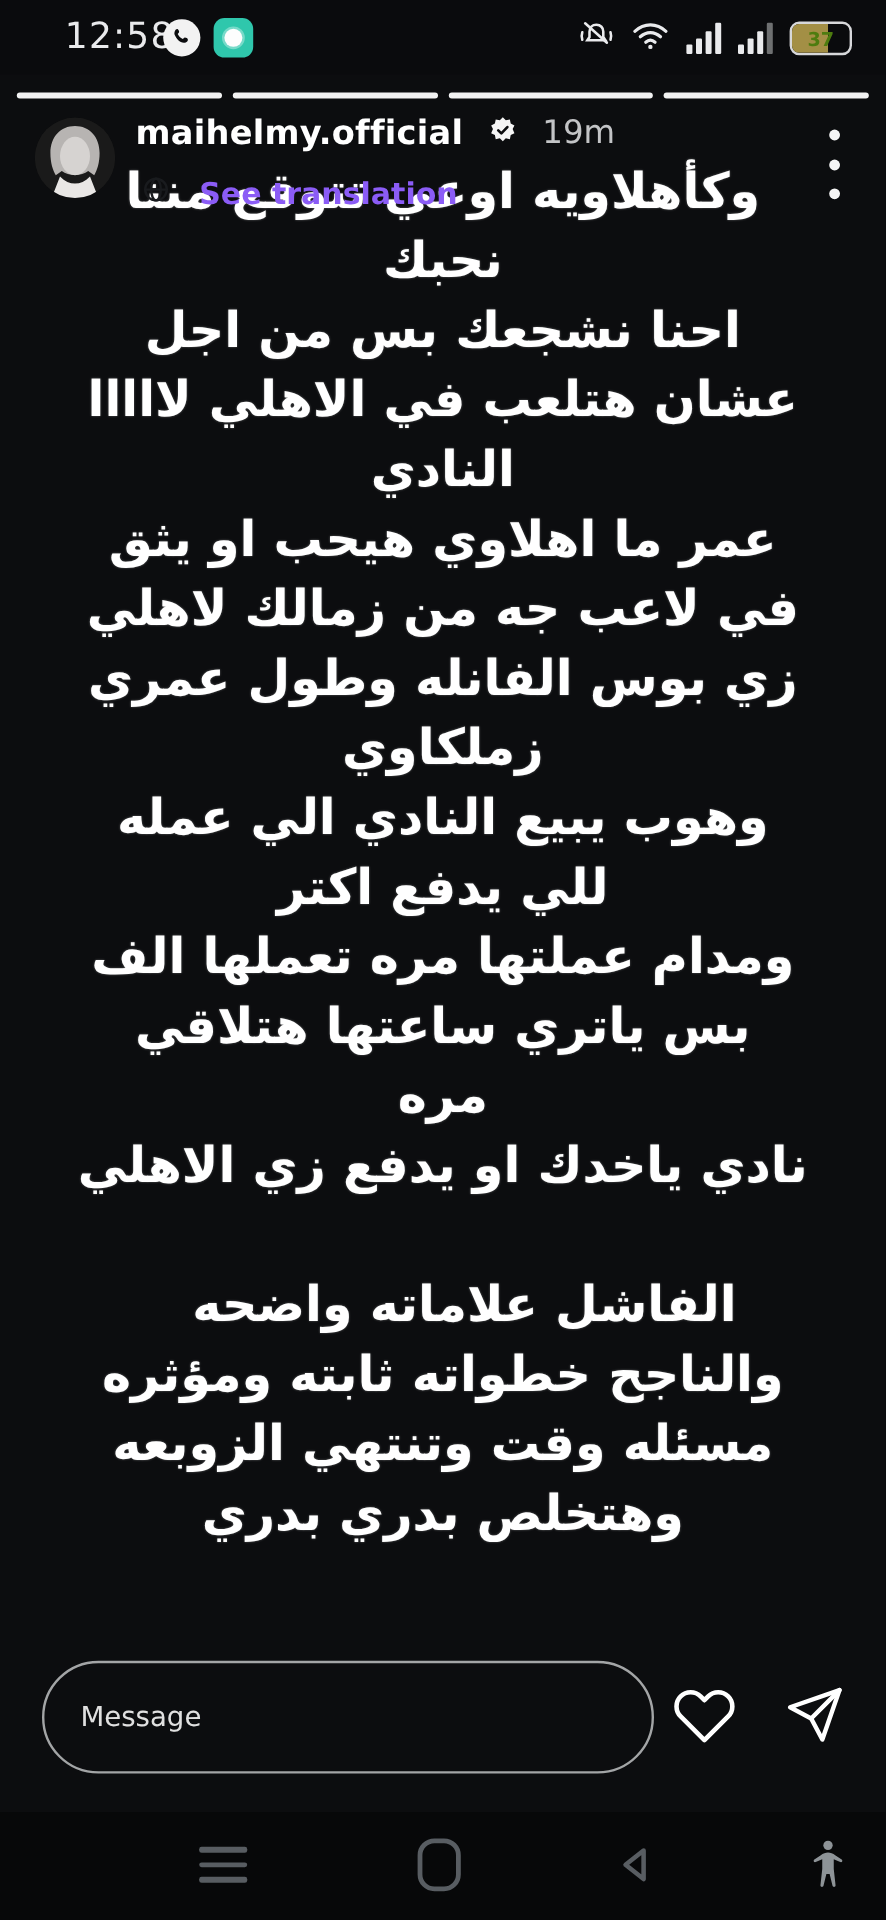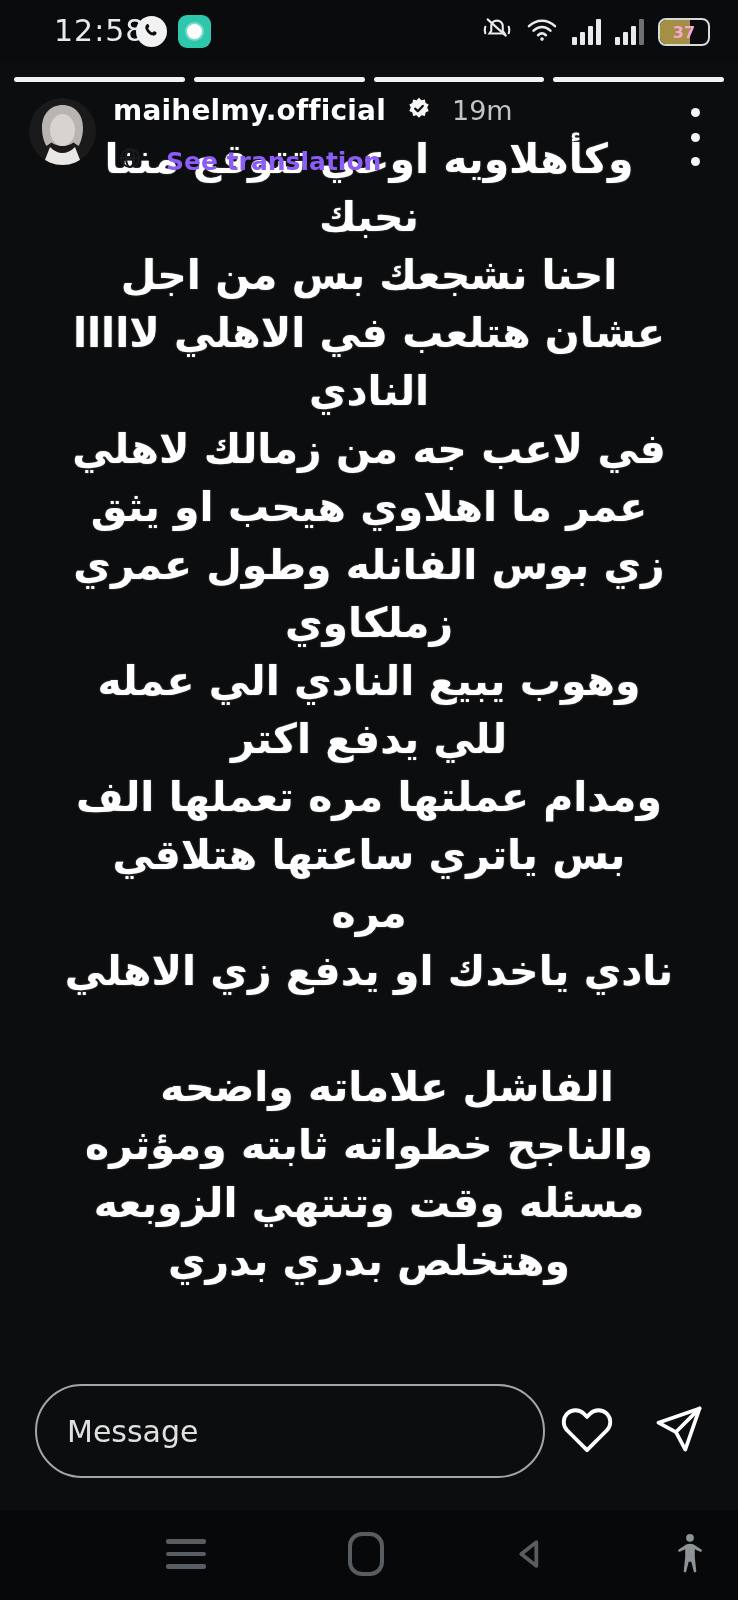--- a/index.html
+++ b/index.html
@@ -14,21 +14,21 @@
               display:flex; align-items:center; justify-content:center; }
   .notif-teal { position:absolute; left:178px; top:15px; width:33px; height:33px; border-radius:9px; background:#2fc7ac;
                 display:flex; align-items:center; justify-content:center; }
   .notif-teal .dot { width:15px; height:15px; background:#fdfdfd; border-radius:50%; box-shadow:0 0 0 2px rgba(255,255,255,.35); }
   .sb-right { position:absolute; right:28px; top:12px; height:40px; display:flex; align-items:center; gap:14px; }
   .sigbars { display:flex; align-items:flex-end; gap:3px; height:26px; }
   .sigbars i { display:block; width:5px; background:#e9eaec; border-radius:1px; }
   .battery { position:relative; width:52px; height:28px; border:2.5px solid #d7d8da; border-radius:8px;
              display:flex; align-items:center; overflow:hidden; }
   .battery .fill { position:absolute; left:0; top:0; bottom:0; width:62%; background:#a38f45; }
-  .battery .pct { position:relative; width:100%; text-align:center; font-size:16px; color:#f9a8d4; font-weight:700; }
+  .battery .pct { position:relative; width:100%; text-align:center; font-size:16px; color:#4d7c0f; font-weight:700; }
 
   
   .progress { position:absolute; top:77px; left:14px; right:14px; display:flex; gap:9px; }
   .progress .seg { flex:1; height:5px; background:#f2f2f2; border-radius:3px; }
 
   
   .header { position:absolute; top:94px; left:0; width:100%; height:80px; }
   .avatar { position:absolute; left:29px; top:4px; width:67px; height:67px; border-radius:50%; overflow:hidden; background:#161616; }
   .uname-row { position:absolute; left:113px; top:0; display:flex; align-items:center; gap:21px; }
   .uname { color:#ffffff; font-size:28px; font-weight:700; letter-spacing:.2px; }
@@ -45,21 +45,21 @@
   .story-text { position:absolute; top:130px; left:0; width:100%; z-index:2; direction:rtl; text-align:center;
                 color:#ffffff; font-weight:700; font-size:41px; line-height:58px; }
   .story-text .ln { white-space:nowrap; text-shadow:0 0 2px rgba(255,255,255,.35); }
   .story-text .para-gap { margin-top:58px;margin-left:36px; }
 
   
   .composer { position:absolute; top:1384px; left:0; width:100%; height:96px; }
   .msg-pill { position:absolute; left:35px; top:0; width:510px; height:94px; border:2px solid rgba(214,216,218,.75);
               border-radius:47px; background:transparent; }
   .msg-pill input { width:100%; height:100%; background:transparent; border:none; outline:none;
-                    padding-left:30px; color:#f0f0f0; font-size:30px; font-family:inherit; }
+                    padding-left:30px; color:#f0f0f0; font-size:23px; font-family:inherit; }
   .msg-pill input::placeholder { color:#ececec; opacity:.95; }
   .icon-btn { position:absolute; top:16px; width:58px; height:58px; display:flex; align-items:center; justify-content:center; }
   .icon-heart { left:558px; }
   .icon-share { left:650px; }
 
   
   .navbar { position:absolute; bottom:0; left:0; width:100%; height:90px; background:#070809; }
   .nav-ic { position:absolute; top:20px; width:48px; height:48px; display:flex; flex-direction:column;
             align-items:center; justify-content:center; gap:8px; }
   .nav-menu { left:162px; }
@@ -165,22 +165,22 @@
     </span>
     <span>See translation</span>
   </div>
 
   <div class="story-text" dir="rtl">
     <div class="ln">وكأهلاويه اوعي تتوقع مننا</div>
     <div class="ln">نحبك</div>
     <div class="ln">احنا نشجعك بس من اجل</div>
     <div class="ln">عشان هتلعب في الاهلي لااااا</div>
     <div class="ln">النادي</div>
+    <div class="ln">عمر ما اهلاوي هيحب او يثق</div>
     <div class="ln">في لاعب جه من زمالك لاهلي</div>
-    <div class="ln">عمر ما اهلاوي هيحب او يثق</div>
     <div class="ln">زي بوس الفانله وطول عمري</div>
     <div class="ln">زملكاوي</div>
     <div class="ln">وهوب يبيع النادي الي عمله</div>
     <div class="ln">للي يدفع اكتر</div>
     <div class="ln">ومدام عملتها مره تعملها الف</div>
     <div class="ln">بس ياتري ساعتها هتلاقي</div>
     <div class="ln">مره</div>
     <div class="ln">نادي ياخدك او يدفع زي الاهلي</div>
     <div class="ln para-gap">الفاشل علاماته واضحه</div>
     <div class="ln">والناجح خطواته ثابته ومؤثره</div>

